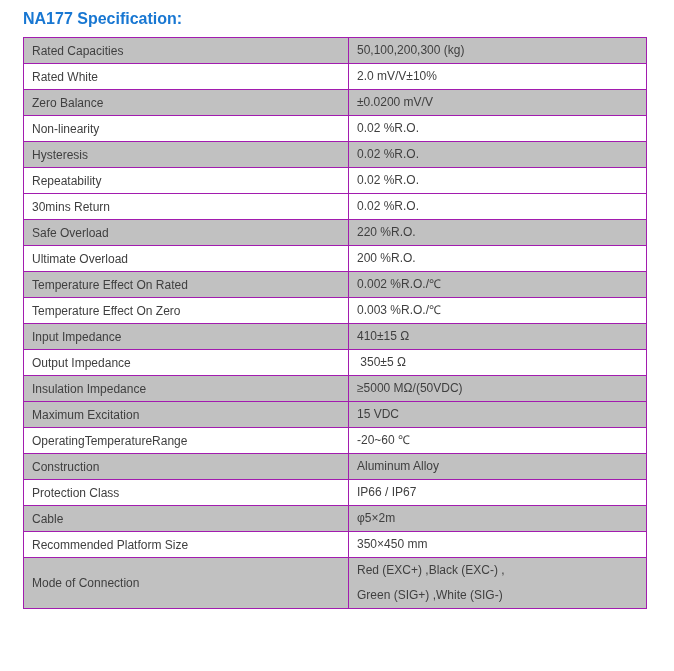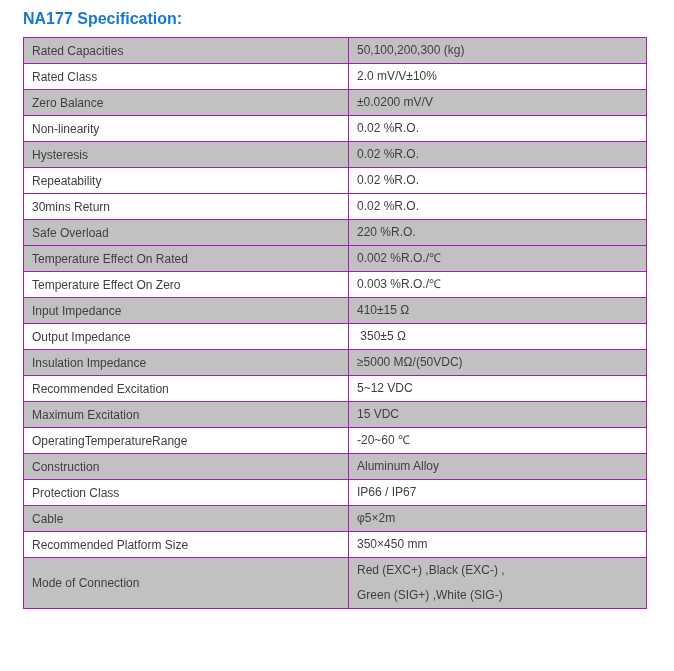--- a/index.html
+++ b/index.html
@@ -59,21 +59,21 @@
       <col class="c2">
     </colgroup>
     <tbody>
         <tr class="shaded">
           <td>Rated Capacities</td>
           <td>
             <div class="value-line">50,100,200,300 (kg)</div>
           </td>
         </tr>
         <tr>
-          <td>Rated Class</td>
+          <td>Rated White</td>
           <td>
             <div class="value-line">2.0 mV/V±10%</div>
           </td>
         </tr>
         <tr class="shaded">
           <td>Zero Balance</td>
           <td>
             <div class="value-line">±0.0200 mV/V</div>
           </td>
         </tr>
@@ -100,20 +100,26 @@
           <td>
             <div class="value-line">0.02 %R.O.</div>
           </td>
         </tr>
         <tr class="shaded">
           <td>Safe Overload</td>
           <td>
             <div class="value-line">220 %R.O.</div>
           </td>
         </tr>
+        <tr>
+          <td>Ultimate Overload</td>
+          <td>
+            <div class="value-line">200 %R.O.</div>
+          </td>
+        </tr>
         <tr class="shaded">
           <td>Temperature Effect On Rated</td>
           <td>
             <div class="value-line">0.002 %R.O./℃</div>
           </td>
         </tr>
         <tr>
           <td>Temperature Effect On Zero</td>
           <td>
             <div class="value-line">0.003 %R.O./℃</div>
@@ -128,26 +134,20 @@
         <tr>
           <td>Output Impedance</td>
           <td>
             <div class="value-line"> 350±5 Ω</div>
           </td>
         </tr>
         <tr class="shaded">
           <td>Insulation Impedance</td>
           <td>
             <div class="value-line">≥5000 MΩ/(50VDC)</div>
-          </td>
-        </tr>
-        <tr>
-          <td>Recommended Excitation</td>
-          <td>
-            <div class="value-line">5~12 VDC</div>
           </td>
         </tr>
         <tr class="shaded">
           <td>Maximum Excitation</td>
           <td>
             <div class="value-line">15 VDC</div>
           </td>
         </tr>
         <tr>
           <td>OperatingTemperatureRange</td>

